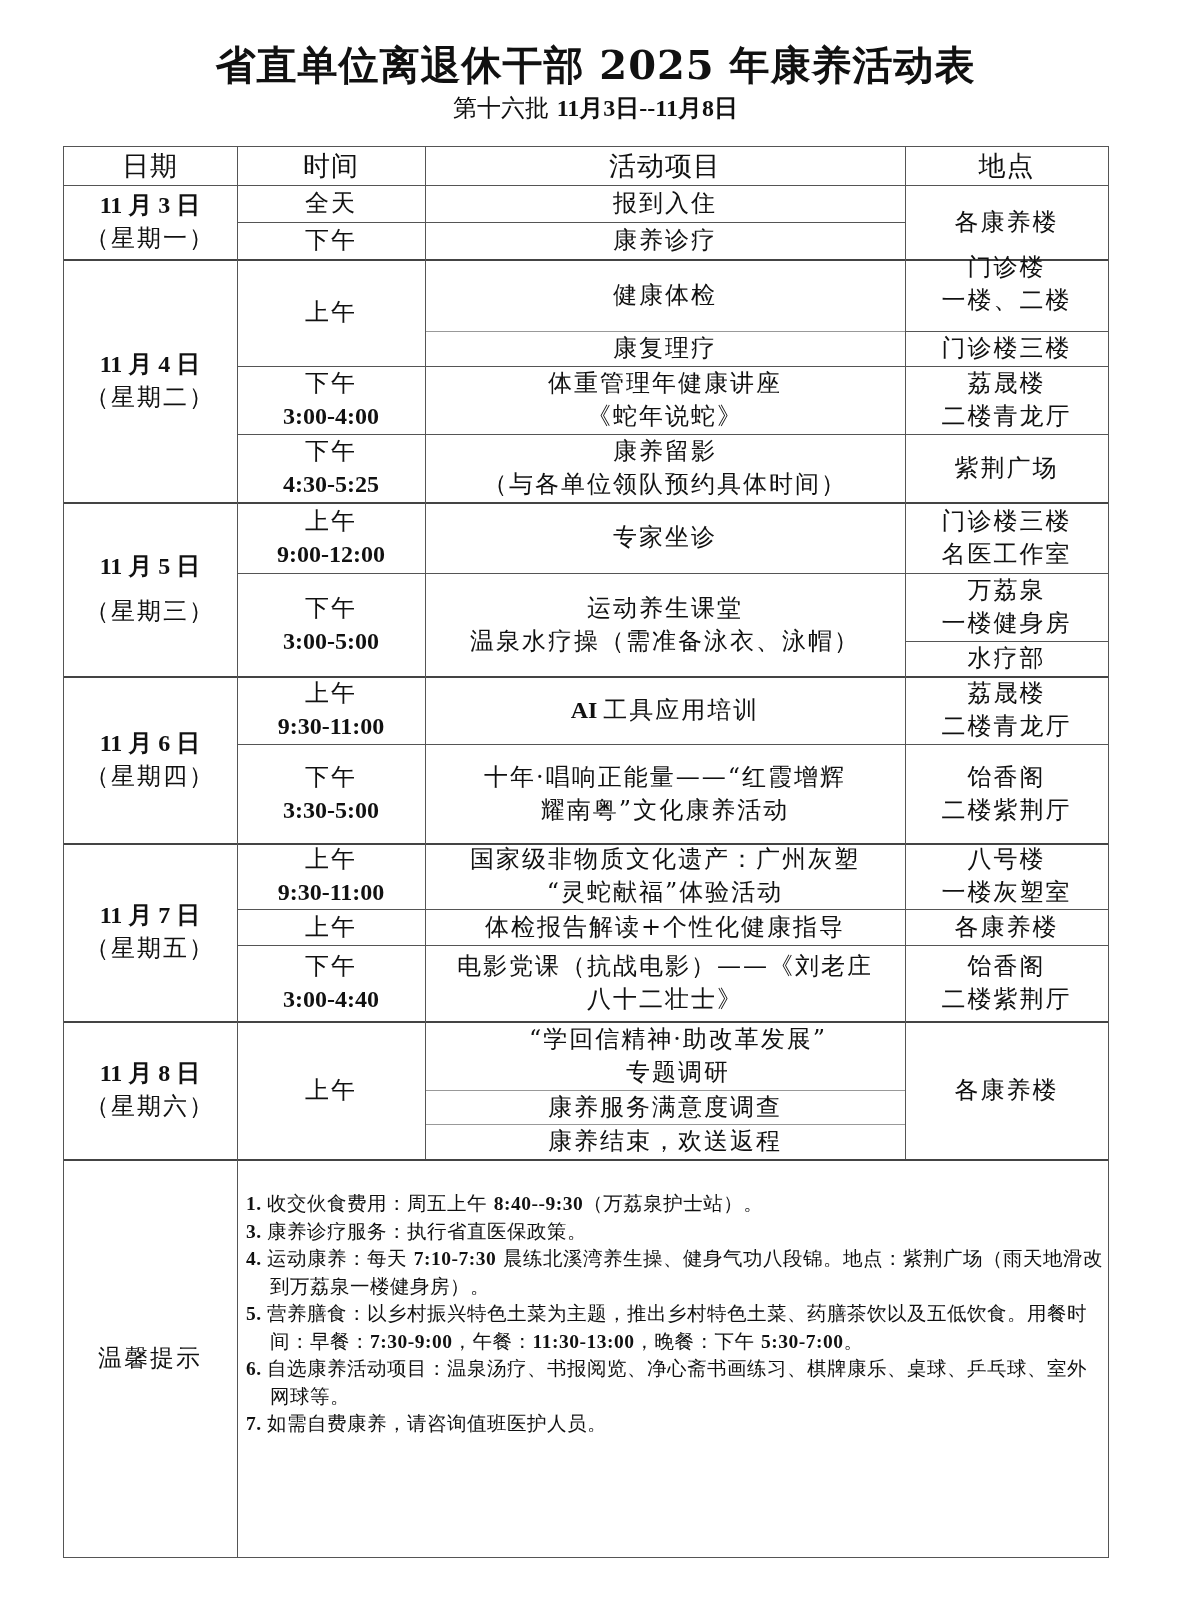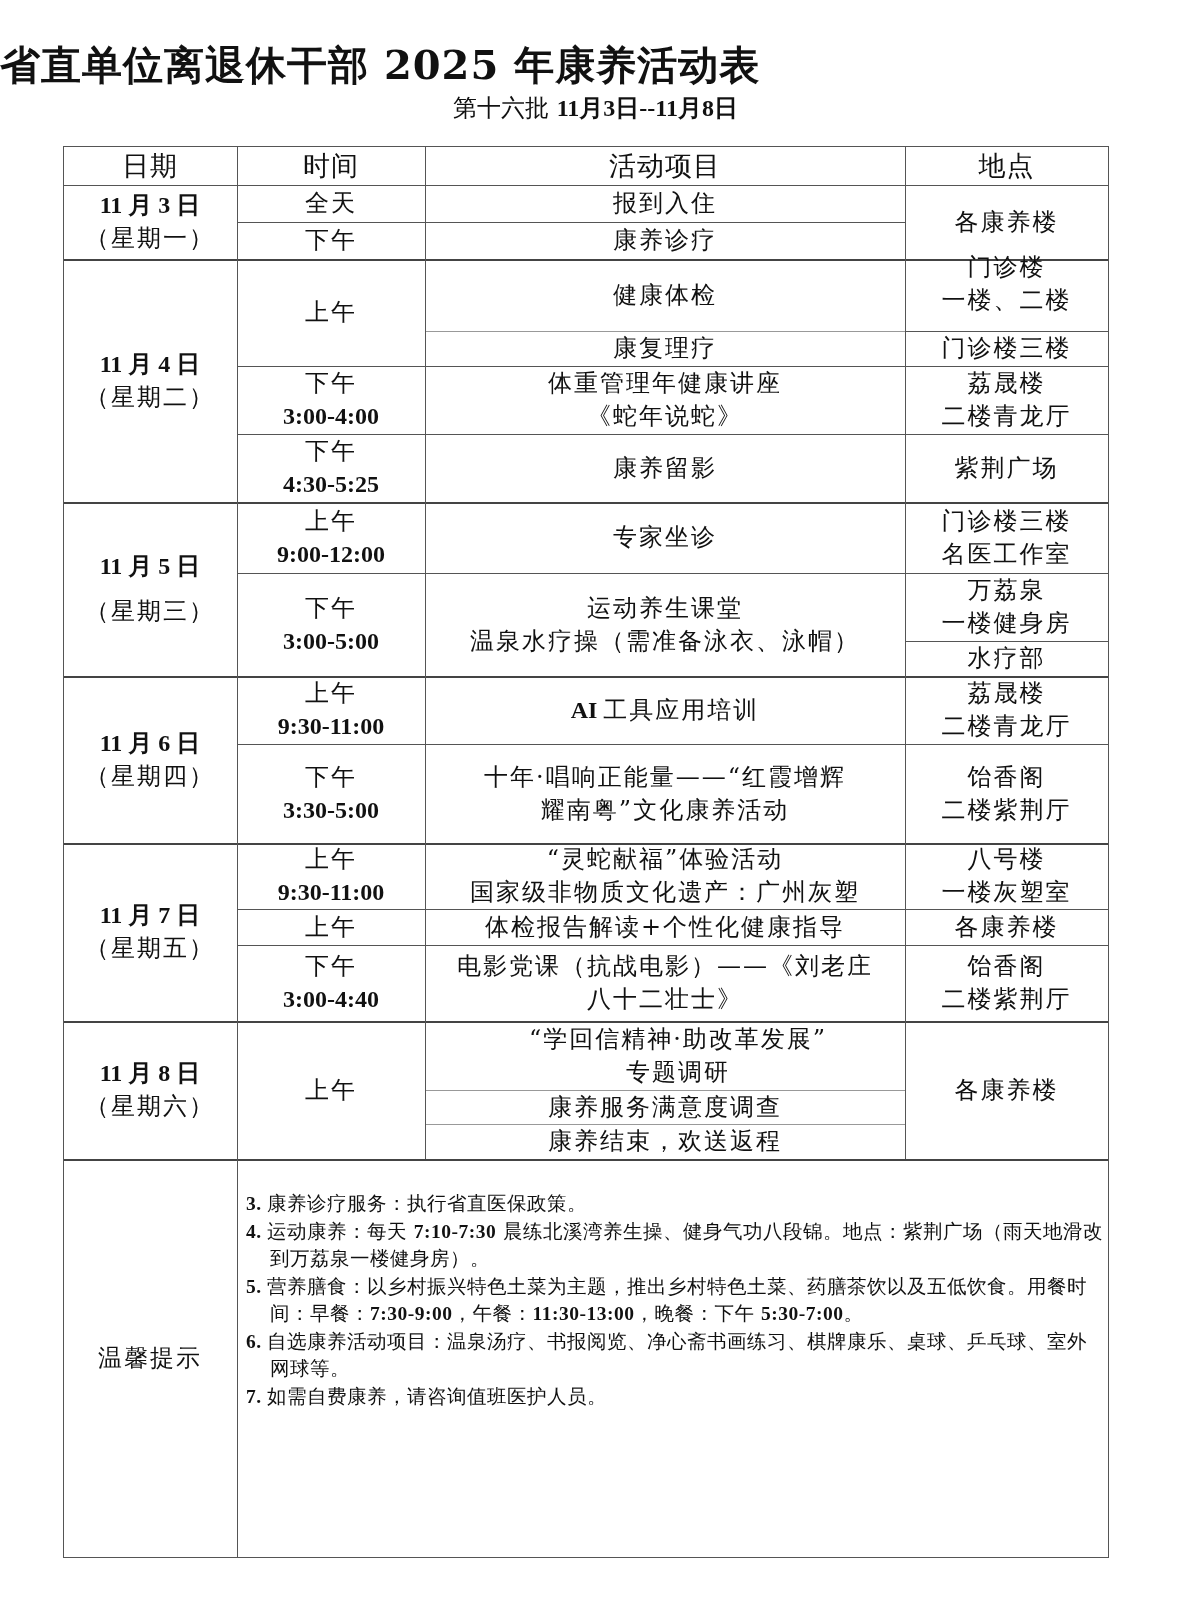--- a/index.html
+++ b/index.html
@@ -1,18 +1,18 @@
 <!DOCTYPE html>
 <html><head>
 <meta charset="utf-8">
 <style>
   html, body { margin:0; padding:0; background:#ffffff; }
   body { width:1191px; height:1600px; position:relative; overflow:hidden; color:#111;
          font-family: "DejaVu Serif", "Liberation Serif", serif; }
-  .title { position:absolute; left:0; width:1191px; top:38px; text-align:left;
+  .title { position:absolute; left:0; width:1191px; top:38px; text-align:center;
            font-size:40px; font-weight:bold; letter-spacing:1px; }
   .subtitle { position:absolute; left:0; width:1191px; top:92px; text-align:center; font-size:24px; }
   .subtitle b { font-family:"Liberation Serif", serif; }
   .cell { position:absolute; box-sizing:border-box; display:flex; align-items:center; justify-content:center;
           text-align:center; flex-direction:column; font-size:24px; line-height:33px; letter-spacing:2px; }
   .hdr { font-family:"DejaVu Sans", sans-serif; font-size:27px; letter-spacing:1px; }
   .num { font-family:"Liberation Serif", serif; font-weight:bold; letter-spacing:0; }
   .vline { position:absolute; width:1px; background:#555; }
   .hline { position:absolute; height:1px; background:#555; }
   .hline.thick { height:2px; background:#444; }
@@ -85,20 +85,21 @@
     </div>
     <div class="cell" style="left: 425px; top: 331px; width: 480px; height: 35px;">
       <div>康复理疗</div>
     </div>
     <div class="cell" style="left: 425px; top: 366px; width: 480px; height: 68px;">
       <div>体重管理年健康讲座</div>
       <div>《蛇年说蛇》</div>
     </div>
     <div class="cell" style="left: 425px; top: 434px; width: 480px; height: 68px;">
       <div>康养留影</div>
+      <div>（与各单位领队预约具体时间）</div>
     </div>
     <div class="cell" style="left: 905px; top: 248px; width: 203px; height: 72px;">
       <div>门诊楼</div>
       <div>一楼、二楼</div>
     </div>
     <div class="cell" style="left: 905px; top: 331px; width: 203px; height: 35px;">
       <div>门诊楼三楼</div>
     </div>
     <div class="cell" style="left: 905px; top: 366px; width: 203px; height: 68px;">
       <div>荔晟楼</div>
@@ -191,22 +192,22 @@
       <div class="num">9:30-11:00</div>
     </div>
     <div class="cell" style="left: 237px; top: 909px; width: 188px; height: 36px;">
       <div>上午</div>
     </div>
     <div class="cell" style="left: 237px; top: 945px; width: 188px; height: 76px;">
       <div>下午</div>
       <div class="num">3:00-4:40</div>
     </div>
     <div class="cell" style="left: 425px; top: 843px; width: 480px; height: 66px;">
+      <div>国家级非物质文化遗产：广州灰塑</div>
       <div>“灵蛇献福”体验活动</div>
-      <div>国家级非物质文化遗产：广州灰塑</div>
     </div>
     <div class="cell" style="left: 425px; top: 909px; width: 480px; height: 36px;">
       <div>体检报告解读+个性化健康指导</div>
     </div>
     <div class="cell" style="left: 425px; top: 945px; width: 480px; height: 76px;">
       <div>电影党课（抗战电影）——《刘老庄</div>
       <div>八十二壮士》</div>
     </div>
     <div class="cell" style="left: 905px; top: 843px; width: 203px; height: 66px;">
       <div>八号楼</div>
@@ -254,19 +255,20 @@
     <div class="hline" style="left: 63px; width: 1046px; top: 1557px;"></div>
     <div class="vline" style="left: 63px; top: 146px; height: 1412px;"></div>
     <div class="vline" style="left: 237px; top: 146px; height: 1412px;"></div>
     <div class="vline" style="left: 1108px; top: 146px; height: 1412px;"></div>
     <div class="vline" style="left: 425px; top: 146px; height: 1013px;"></div>
     <div class="vline" style="left: 905px; top: 146px; height: 1013px;"></div>
     <div class="cell" style="left: 63px; top: 1159px; width: 174px; height: 398px;">
       <div>温馨提示</div>
     </div>
     <div class="tips">
+      <div class="item"><span class="n">1. </span><span>收交伙食费用：周五上午 </span><span class="n">8:40--9:30</span><span>（万荔泉护士站）。</span></div>
       <div class="item"><span class="n">3. </span><span>康养诊疗服务：执行省直医保政策。</span></div>
       <div class="item"><span class="n">4. </span><span>运动康养：每天 </span><span class="n">7:10-7:30</span><span> 晨练北溪湾养生操、健身气功八段锦。地点：紫荆广场（雨天地滑改到万荔泉一楼健身房）。</span></div>
       <div class="item"><span class="n">5. </span><span>营养膳食：以乡村振兴特色土菜为主题，推出乡村特色土菜、药膳茶饮以及五低饮食。用餐时间：早餐：</span><span class="n">7:30-9:00</span><span>，午餐：</span><span class="n">11:30-13:00</span><span>，晚餐：下午 </span><span class="n">5:30-7:00</span><span>。</span></div>
       <div class="item"><span class="n">6. </span><span>自选康养活动项目：温泉汤疗、书报阅览、净心斋书画练习、棋牌康乐、桌球、乒乓球、室外网球等。</span></div>
       <div class="item"><span class="n">7. </span><span>如需自费康养，请咨询值班医护人员。</span></div>
     </div>
   </div>
 
 </body></html>

